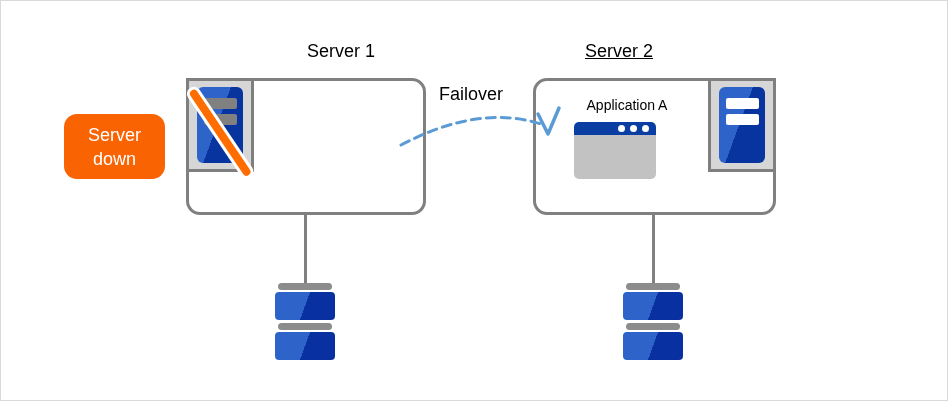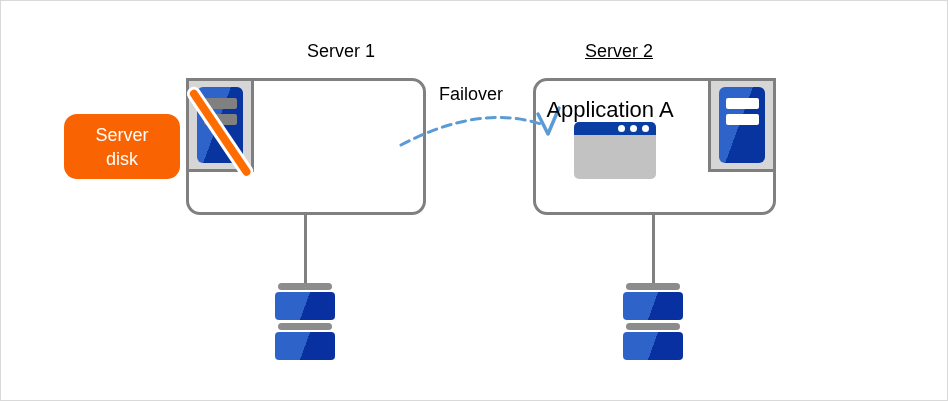--- a/index.html
+++ b/index.html
@@ -19,25 +19,25 @@
   html,body{margin:0;padding:0;background:#fff;}
   .canvas{
     position:relative;width:948px;height:401px;box-sizing:border-box;
     background:#fff;border:1px solid #D9D9D9;overflow:hidden;
     font-family:"Liberation Sans", sans-serif;
   }
   .label{position:absolute;color:#000;font-size:18px;text-align:center;z-index:6;white-space:nowrap;}
   .server1-label{left:280px;top:40px;width:120px;}
   .server2-label{left:558px;top:40px;width:120px;text-decoration:underline;}
   .failover-label{left:410px;top:83px;width:120px;}
-  .app-label{left:539px;top:96px;width:140px;font-size:22px;}
+  .app-label{left:556px;top:96px;width:140px;font-size:14px;}
   .mirror-label{left:236px;top:368px;width:140px;font-size:17px;}
 
   .badge{
-    position:absolute;left:63px;top:113px;width:116px;height:65px;z-index:4;
+    position:absolute;left:63px;top:113px;width:101px;height:65px;z-index:4;
     background:var(--badge-orange);border-radius:13px;color:#fff;font-size:18px;
     line-height:24px;display:flex;flex-direction:column;align-items:center;justify-content:center;
   }
 
   .server-box{
     position:absolute;top:77px;height:137px;box-sizing:border-box;z-index:1;
     background:#fff;border:3px solid var(--box-border-gray);border-radius:14px;
   }
   .server1-box{left:185px;width:240px;}
   .server2-box{left:532px;width:243px;}
@@ -145,16 +145,16 @@
     <polyline class="head" points="537,113 547,133 558,107"></polyline>
   </svg>
 
   <div class="label server1-label">Server 1</div>
   <div class="label server2-label">Server 2</div>
   <div class="label failover-label">Failover</div>
   <div class="label app-label">Application A</div>
 
   <div class="badge">
     <span>Server</span>
-    <span>disk</span>
+    <span>down</span>
   </div>
 
 </div>
 
 </body></html>

